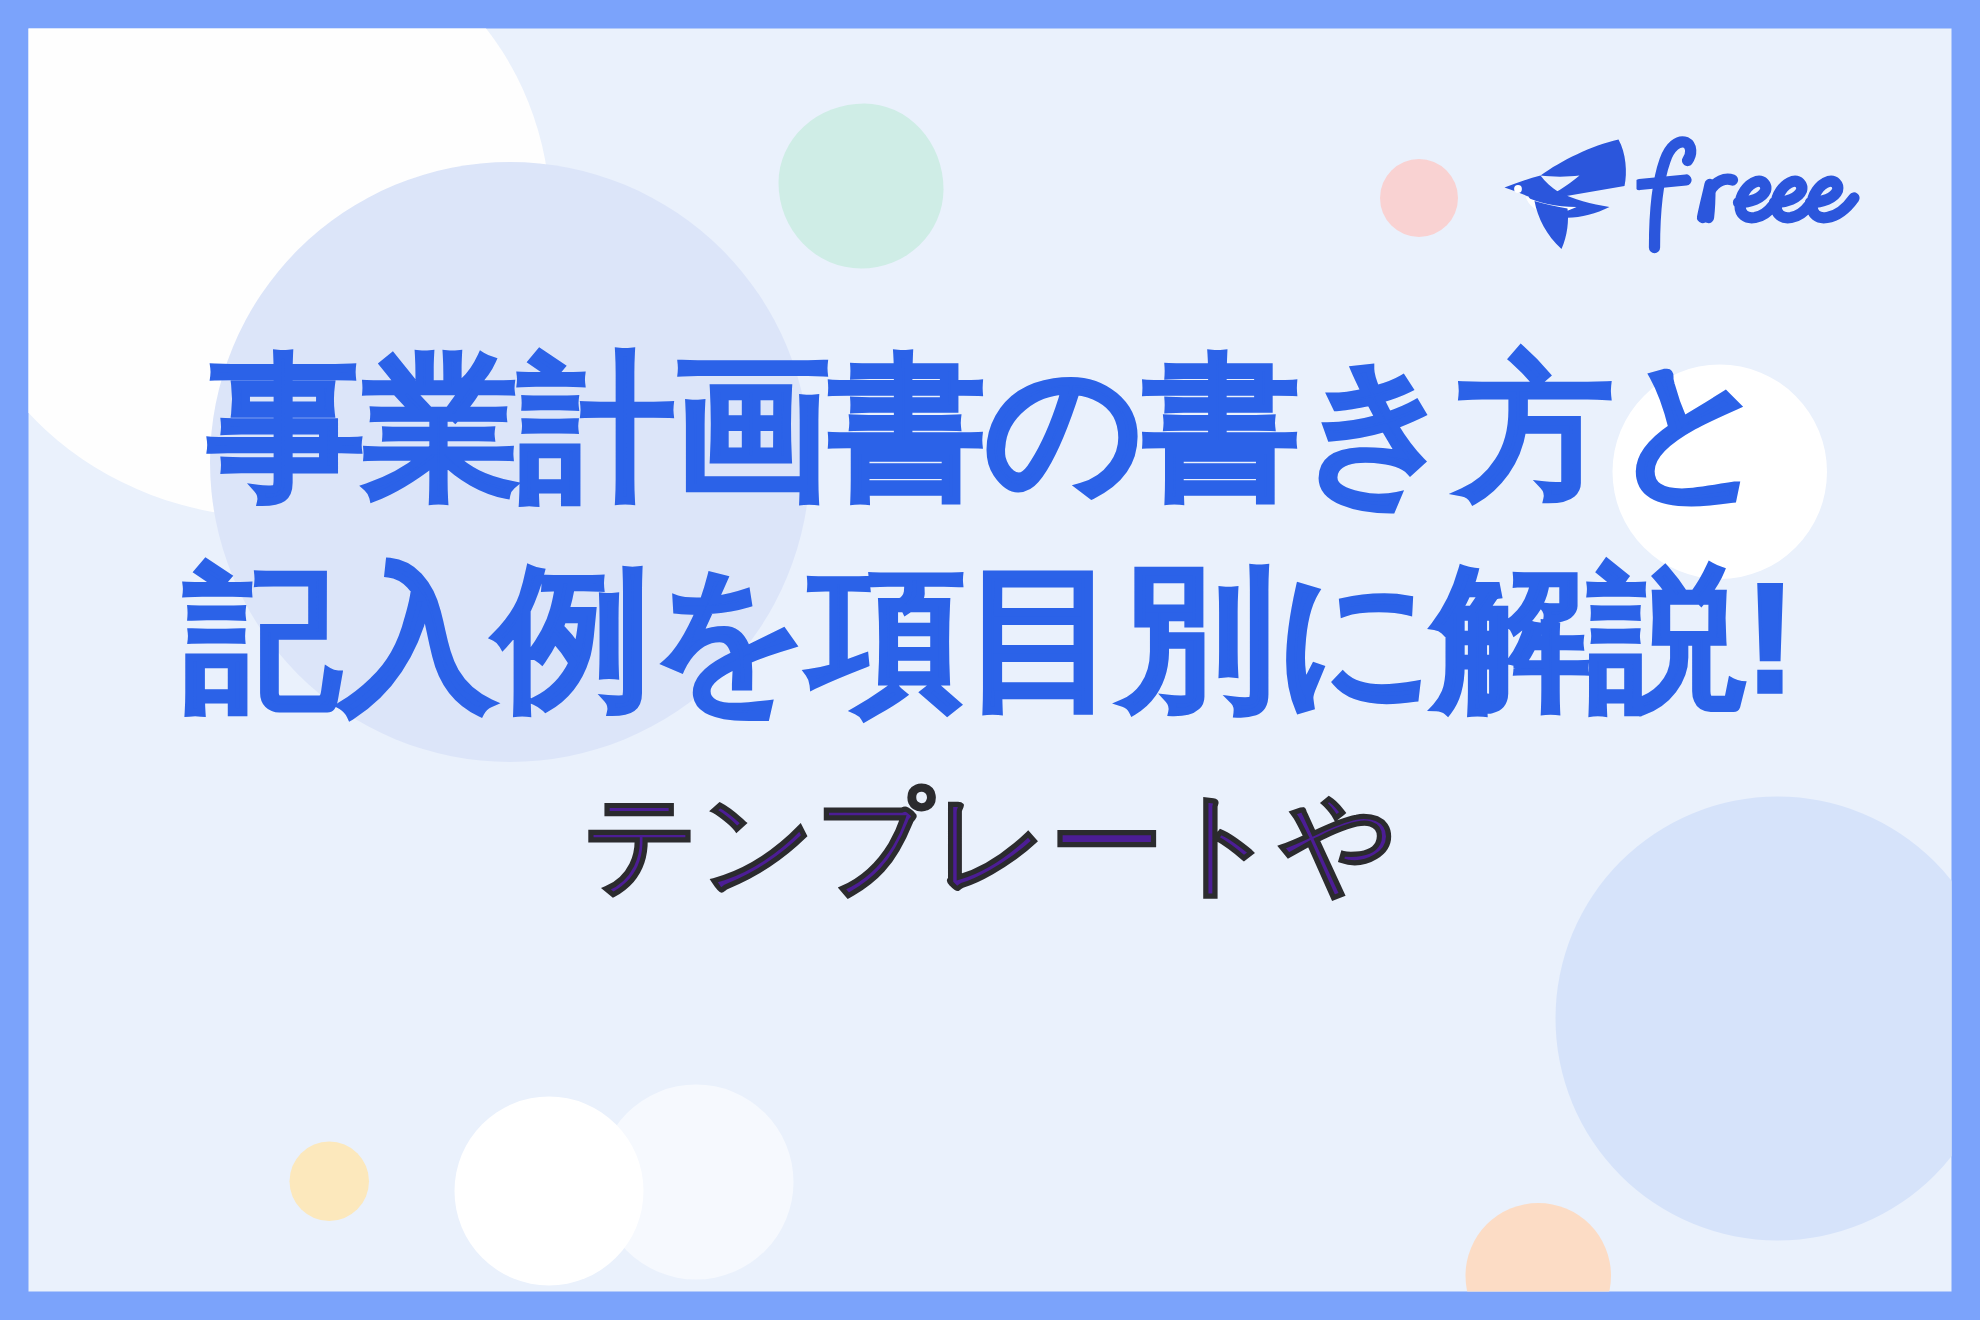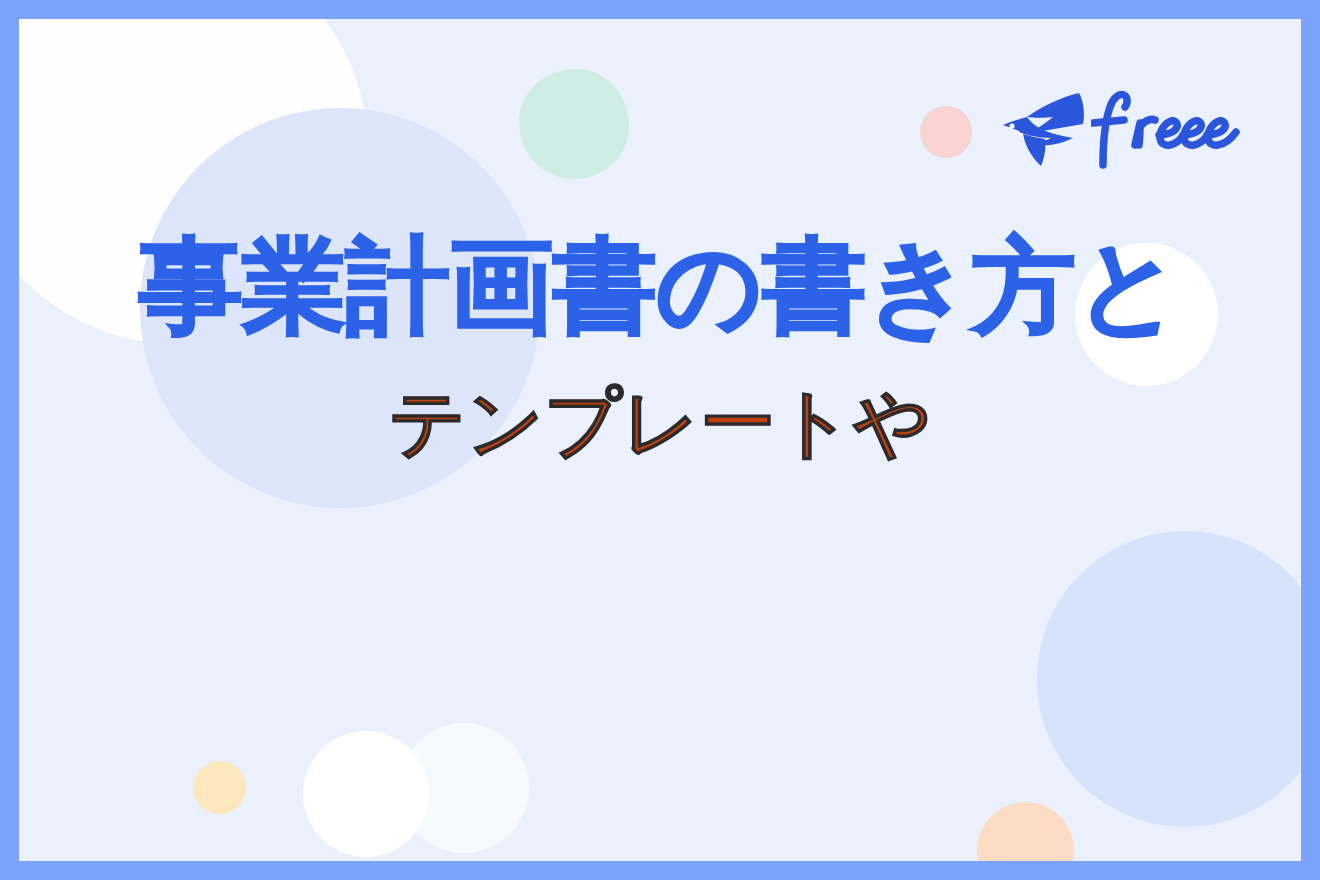--- a/index.html
+++ b/index.html
@@ -140,21 +140,21 @@
     letter-spacing: -0.5px;
     white-space: nowrap;
     margin: 0;
     font-family: "Liberation Sans", "DejaVu Sans", sans-serif;
     -webkit-text-stroke: 2.2px #2B62E8;
   }
   #title-line-1 { margin-top: 200px; }
   #title-line-2 { margin-top: 6px; }
 
   .subtitle-line {
-    color: #c2410c;
+    color: #4c1d95;
     font-weight: 700;
     font-size: 76px;
     line-height: 103px;
     letter-spacing: 0px;
     white-space: nowrap;
     margin: 0;
     font-family: "Liberation Sans", "DejaVu Sans", sans-serif;
     -webkit-text-stroke: 1.1px #2B2B2E;
   }
   #subtitle-line-1 { margin-top: 18px; }
@@ -204,17 +204,18 @@
 
           <path d="M92 48 C100 48 108 45 110 40 C111 36 108 33 104 34 C98 36 93 43 93 50 C93 56 97 59 103 58 C108 57 112 54 115 50"></path>
 
           <path d="M116 48 C124 48 132 45 134 40 C135 36 132 33 128 34 C122 36 117 43 117 50 C117 56 121 59 127 58 C134 57 140 52 145 45"></path>
         </g>
       </svg>
     </div>
 
     <div id="content">
       <div class="title-line" id="title-line-1">事業計画書の書き方と</div>
+      <div class="title-line" id="title-line-2">記入例を項目別に解説!</div>
       <div class="subtitle-line" id="subtitle-line-1">テンプレートや</div>
     </div>
 
   </div>
 </div>
 
 </body></html>

